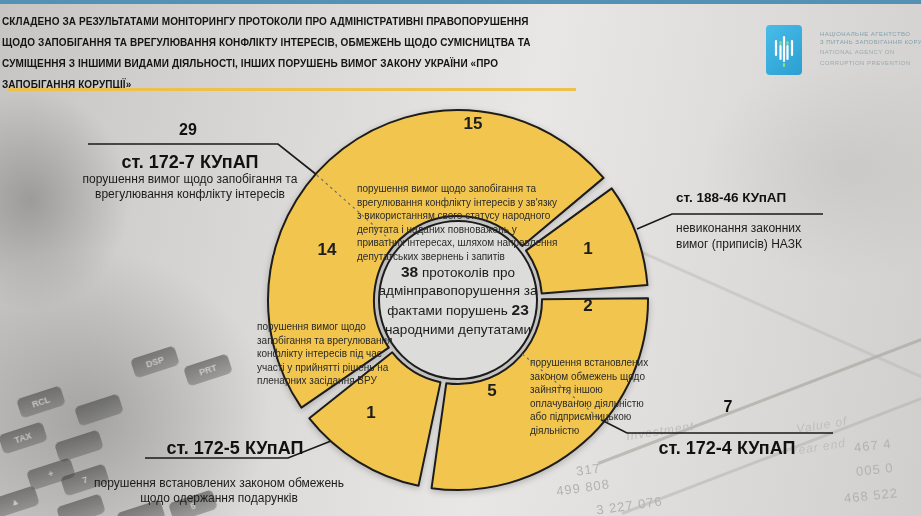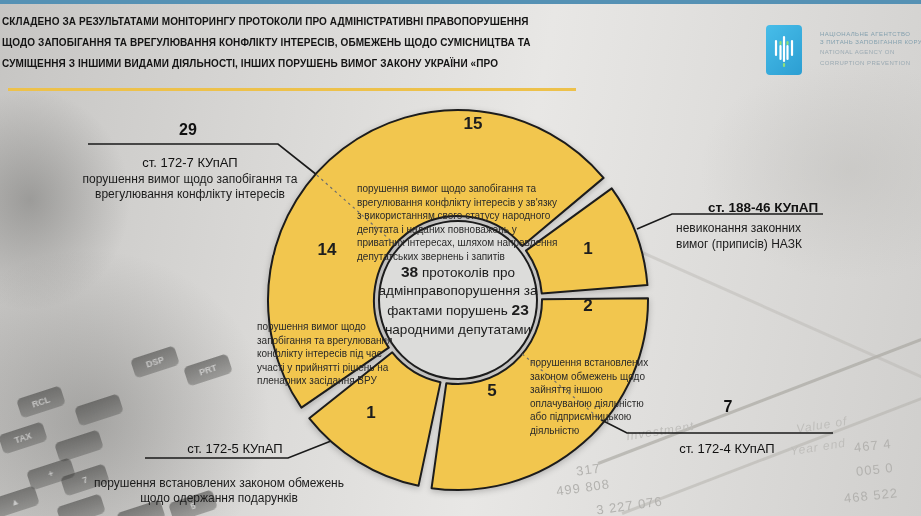--- a/index.html
+++ b/index.html
@@ -44,24 +44,24 @@
   .n2{left:588px;top:306px;}  .t2{left:593px;top:351px;width:126px;}
   .n5{left:492px;top:391px;}  .t5{left:494px;top:438px;width:198px;}
   .n1b{left:371px;top:413px;}
   .n14{left:327px;top:250px;} .t14{left:327px;top:309px;width:140px;}
   .center-text{position:absolute;left:458px;top:300px;transform:translate(-50%,-50%);width:180px;
                text-align:center;font-size:13.5px;line-height:1.32;color:#1c1c1c;}
   .center-text .b{font-weight:bold;font-size:15.5px;}
 
   
   .co-num{position:absolute;transform:translate(-50%,-50%);font-weight:bold;font-size:16px;color:#111;text-align:right;}
-  .co-art{position:absolute;transform:translate(-50%,-50%);font-weight:normal;font-size:13px;color:#111;white-space:nowrap;}
+  .co-art{position:absolute;transform:translate(-50%,-50%);font-weight:bold;font-size:18px;color:#111;white-space:nowrap;}
   .co-desc{position:absolute;transform:translate(-50%,0);font-size:12px;color:#1b1b1b;text-align:center;line-height:1.28;}
   .co1n{left:188px;top:130px;} .co1a{left:190px;top:162px;} .co1d{left:190px;top:172px;width:218px;}
-  .co2a{position:absolute;left:676px;top:200px;font-weight:bold;font-size:13.5px;color:#111;margin-left:32px;}
+  .co2a{position:absolute;left:676px;top:190px;font-weight:bold;font-size:13.5px;color:#111;}
   .co2d{position:absolute;left:676px;top:221px;font-size:12px;color:#1b1b1b;line-height:1.3;width:160px;text-align:left;}
   .co3n{left:728px;top:407px;} .co3a{left:727px;top:448px;} .co3d{left:729px;top:457px;width:238px;}
   .co4a{left:235px;top:448px;} .co4d{left:219px;top:476px;width:252px;}
 </style>
 </head>
 <body>
 
 <div class="page">
 
   <div class="blob b1"></div>
@@ -93,20 +93,21 @@
   <div class="bg-word" style="left:626px;top:424px;transform:rotate(-9deg);">Investment</div>
   <div class="bg-word" style="left:796px;top:418px;transform:rotate(-9deg);">Value of</div>
   <div class="bg-word" style="left:790px;top:440px;transform:rotate(-9deg);">Year end</div>
 
   <div class="topbar"></div>
 
   <div class="title">
     <div>СКЛАДЕНО ЗА РЕЗУЛЬТАТАМИ МОНІТОРИНГУ ПРОТОКОЛИ ПРО АДМІНІСТРАТИВНІ ПРАВОПОРУШЕННЯ</div>
     <div>ЩОДО ЗАПОБІГАННЯ ТА ВРЕГУЛЮВАННЯ КОНФЛІКТУ ІНТЕРЕСІВ, ОБМЕЖЕНЬ ЩОДО СУМІСНИЦТВА ТА</div>
     <div>СУМІЩЕННЯ З ІНШИМИ ВИДАМИ ДІЯЛЬНОСТІ, ІНШИХ ПОРУШЕНЬ ВИМОГ ЗАКОНУ УКРАЇНИ «ПРО</div>
+    <div>ЗАПОБІГАННЯ КОРУПЦІЇ»</div>
   </div>
   <div class="rule"></div>
 
   <div class="logo-box">
     <svg width="36" height="50" viewBox="0 0 36 50">
       <g stroke="#ffffff" stroke-width="2.2" stroke-linecap="round">
         <line x1="10" y1="16" x2="10" y2="30"></line>
         <line x1="14.5" y1="21" x2="14.5" y2="34"></line>
         <line x1="18" y1="12" x2="18" y2="36"></line>
         <line x1="21.5" y1="21" x2="21.5" y2="34"></line>

